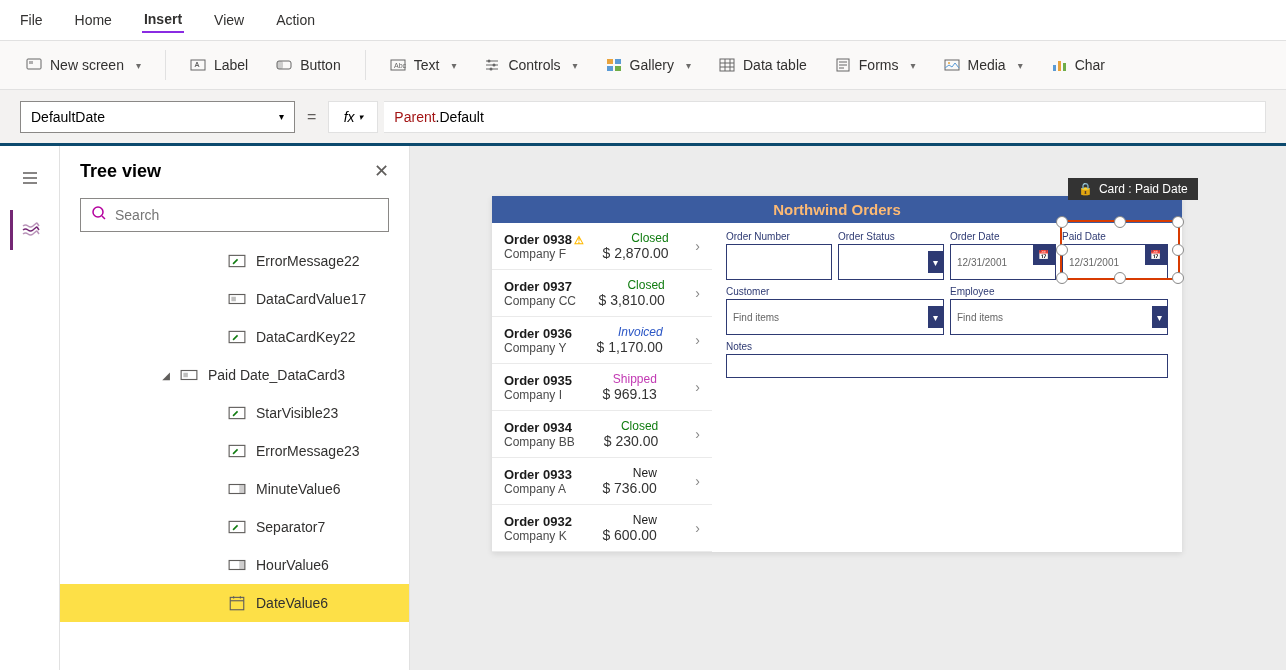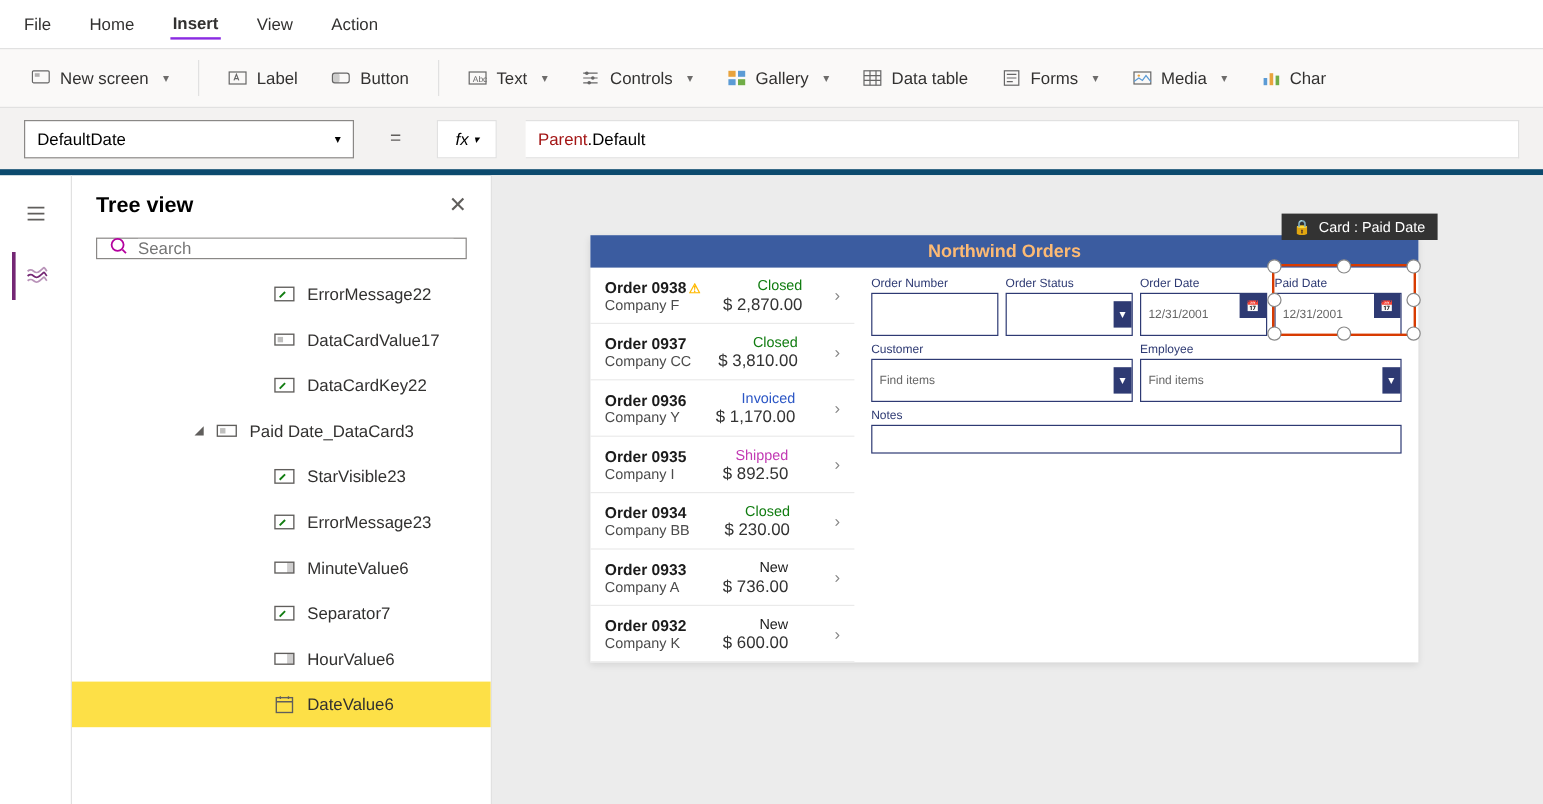--- a/index.html
+++ b/index.html
@@ -12,37 +12,37 @@
 
 
 .ribbon { height: 50px; border-top:1px solid #e1e1e1; border-bottom:1px solid #e1e1e1; display:flex; align-items:center; padding:0 18px; gap:12px; background:#faf9f8; }
 .ribbon .rbtn { display:flex; align-items:center; gap:8px; font-size:14px; color:#323130; padding:4px 8px; cursor:pointer;}
 .ribbon .divider { width:1px; height:30px; background:#e1e1e1; margin:0 4px;}
 .chev::after { content:"▾"; font-size:10px; margin-left:4px; opacity:.7;}
 .icon { width:16px; height:16px; display:inline-flex; align-items:center; justify-content:center; color:#666; }
 .icon svg { width:16px; height:16px; }
 
 
-.formulabar { height:56px; background:#f3f2f1; border-bottom:5px solid #0c4a6e; display:flex; align-items:center; padding:0 20px; gap:24px;}
+.formulabar { height:56px; background:#f3f2f1; border-bottom:3px solid #0c4a6e; display:flex; align-items:center; padding:0 20px; gap:6px;}
 .prop-select { width:275px; height:32px; border:1px solid #8a8886; background:#fff; padding:0 10px; font-size:14px; display:flex; align-items:center; justify-content:space-between; cursor:pointer;}
 .eq { font-size:16px; color:#605e5c; margin:0 6px;}
 .fx-box { width:50px; height:32px; border:1px solid #e1e1e1; background:#fff; display:flex; align-items:center; justify-content:center; gap:4px; font-style:italic; font-size:14px; cursor:pointer;}
 .formula-input { flex:1; height:32px; background:#fff; border:1px solid #e1e1e1; border-left:none; padding:12px 10px; font-family: Consolas, monospace; font-size:14px; display:flex; align-items:center;}
 
 
 .main { display:flex; height: calc(670px - 40px - 50px - 56px); }
 .leftrail { width:60px; border-right:1px solid #e1e1e1; display:flex; flex-direction:column; align-items:center; padding-top:12px; gap:12px;}
 .leftrail .rail-btn { width:40px; height:40px; display:flex; align-items:center; justify-content:center; cursor:pointer; color:#605e5c;}
 .leftrail .rail-btn.active { border-left:3px solid #742774; }
 
 .treepanel { width:350px; border-right:1px solid #e1e1e1; display:flex; flex-direction:column; position:relative;}
 .treepanel .header { display:flex; align-items:center; justify-content:space-between; padding:14px 20px 10px;}
 .treepanel .header h2 { font-size:18px; font-weight:600;}
 .treepanel .close { font-size:18px; cursor:pointer; color:#605e5c;}
-.treepanel .search { margin:6px 20px 10px; height:18px; border:1px solid #8a8886; display:flex; align-items:center; padding:0 10px; gap:8px; }
+.treepanel .search { margin:6px 20px 10px; height:34px; border:1px solid #8a8886; display:flex; align-items:center; padding:0 10px; gap:8px; }
 .treepanel .search input { border:none; outline:none; flex:1; font-size:14px;}
 .treepanel .search .sicon { color:#b4009e; }
 .tree { flex:1; overflow-y:auto; padding-bottom:10px; position:relative;}
 .tree::-webkit-scrollbar{width:8px;}
 .tree::-webkit-scrollbar-thumb{background:#c8c6c4;}
 .tree-node { display:flex; align-items:center; gap:10px; padding:6px 20px 6px 56px; font-size:14px; color:#323130; cursor:pointer; min-height:38px;}
 .tree-node.indent2 { padding-left:168px; }
 .tree-node.parent { padding-left:120px; }
 .tree-node .arrow { width:12px; text-align:center; font-size:10px; color:#605e5c; position:absolute; margin-left:-20px;}
 .tree-node.selected { background:#fde047;}
@@ -53,21 +53,21 @@
 .app { position:absolute; left:82px; top:50px; width:690px; background:#fff; box-shadow:0 2px 6px rgba(0,0,0,.1);}
 .app-hdr { background:#3b5ca0; color:#fdba74; text-align:center; font-weight:600; padding:5px 0; font-size:15px;}
 .app-body { display:flex; }
 .orderlist { width:220px; }
 .orderitem { border-bottom:1px solid #eaeaea; padding:8px 12px; display:flex; align-items:center; justify-content:space-between;}
 .orderitem .left { }
 .orderitem .title { font-size:13px; font-weight:600; color:#1b1b1b;}
 .orderitem .sub { font-size:12px; color:#4b4b4b;}
 .orderitem .right { text-align:right; font-size:12px;}
 .orderitem .status-Closed { color:#107c10; font-size:12px;}
-.orderitem .status-Invoiced { color:#2b56c5; font-size:12px;}
+.orderitem .status-Invoiced { color:#2b56c5; font-size:12px;font-style:italic;}
 .orderitem .status-Shipped { color:#c239b3; font-size:12px;}
 .orderitem .status-New { color:#1b1b1b; font-size:12px;}
 .orderitem .amt { color:#333; font-size:14px;}
 .orderitem .caret { color:#888; font-size:14px; margin-left:8px;}
 .orderitem .warn { color:#ffb900; font-size:11px; margin-left:2px;}
 
 .form { flex:1; padding:8px 14px 14px; font-size:11px; color:#2e3a73;}
 .form-row { display:flex; gap:6px; margin-bottom:6px;}
 .form-field { flex:1; }
 .form-field label { display:block; font-size:10px; color:#2e3a73; margin-bottom:2px;}
@@ -375,21 +375,21 @@
               </div>
               <div class="caret">›</div>
             </div>
             <div class="orderitem">
               <div class="left">
                 <div class="title">Order 0935</div>
                 <div class="sub">Company I</div>
               </div>
               <div class="right">
                 <div class="status-Shipped">Shipped</div>
-                <div class="amt">$ 892.50</div>
+                <div class="amt">$ 969.13</div>
               </div>
               <div class="caret">›</div>
             </div>
             <div class="orderitem">
               <div class="left">
                 <div class="title">Order 0934</div>
                 <div class="sub">Company BB</div>
               </div>
               <div class="right">
                 <div class="status-Closed">Closed</div>

